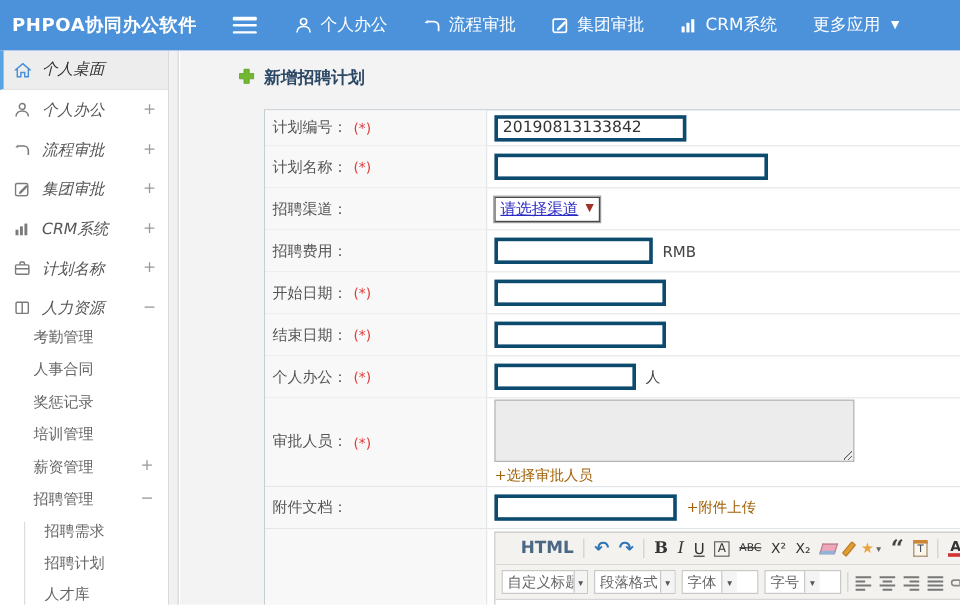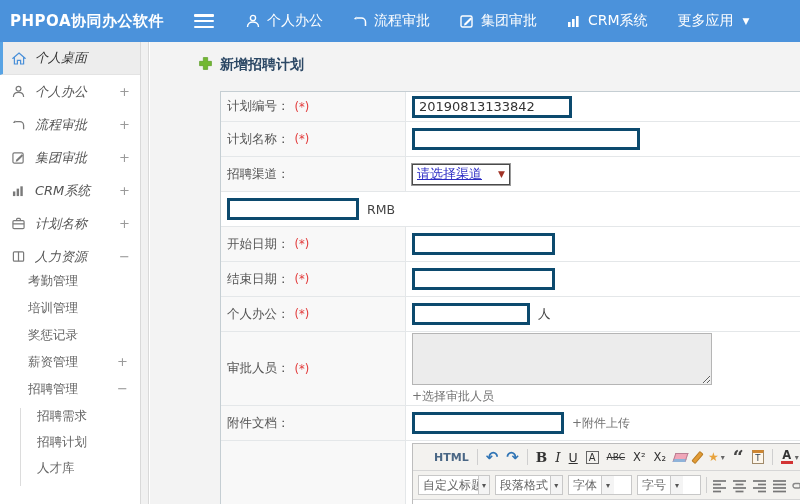--- a/index.html
+++ b/index.html
@@ -39,35 +39,35 @@
   .form-row.h74 { height:74px; }
   .form-row.hEditor { height:130px; border-bottom:none; }
   .cell-label { width:185px; flex:0 0 185px; background:#f8f8f8; border-right:1px solid #e4e7e9; padding-left:6px; display:flex; align-items:center; font-size:12.5px; color:#555; }
   .star { color:#e23b3b; margin-left:5px; font-size:11.5px; }
   .cell-value { flex:1; display:flex; align-items:center; padding-left:6px; gap:8px; font-size:13px; color:#333; min-width:0; overflow:visible; }
   .cell-value.col { flex-direction:column; align-items:flex-start; justify-content:center; gap:3px; }
 
   input.fld { height:22px; border:3px solid #0c4a6e; background:#fff; padding:0 4px; font-size:13px; color:#333; font-family:inherit; }
   .w160{width:160px}.w228{width:228px}.w132{width:132px}.w143{width:143px}.w118{width:118px}.w152{width:152px}
   textarea.fld-area { width:300px; height:52px; background:#ececec; border:1px solid #b5b5b5; resize:both; font-family:inherit; }
-  .form-link { color:#737373; font-size:12px; text-decoration:none; cursor:pointer; }
+  .form-link { color:#a16207; font-size:12px; text-decoration:none; cursor:pointer; }
   .suffix { color:#444; font-size:12.5px;text-align:center; }
 
   .sel-channel { display:inline-flex; align-items:center; border:1px solid #4a4a4a; outline:1px solid #9a9a9a; background:#fff; height:21px; padding:0 4px; cursor:pointer; }
-  .sel-channel .sel-txt { color:#2b2bc4; font-size:13px; text-decoration:underline; margin-right:16px; }
+  .sel-channel .sel-txt { color:#2b2bc4; font-size:13px; text-decoration:underline; margin-right:6px; }
   .sel-channel .sel-car { color:#a03326; font-size:9px; }
 
   
   .editor { width:520px; border:1px solid #bdbdbd; background:#fff; margin-top:2px; }
   .tb { display:flex; align-items:center; background:#f3f2ef; border-bottom:1px solid #d6d6d6; padding:0 5px; }
   .tb1 { height:27px; gap:8px; }
   .tb2 { height:29px; gap:5px; }
   .tsep { width:1px; height:16px; background:#cfcfcf; flex:0 0 1px; }
   .tbtn { display:inline-flex; align-items:center; color:#333; cursor:pointer; flex:0 0 auto; }
-  .t-html { font-size:11px; font-weight:bold; color:#4a6785;padding-left:16px; }
+  .t-html { font-size:14px; font-weight:bold; color:#4a6785;padding-left:16px; }
   .t-arrow { font-size:15px; font-weight:bold; color:#2f74b5; line-height:14px; }
   .t-b { font-family:"DejaVu Serif",serif; font-weight:bold; font-size:13.5px; }
   .t-i { font-family:"DejaVu Serif",serif; font-style:italic; font-size:13.5px; }
   .t-u { font-size:12.5px; text-decoration:underline; }
   .t-boxa { border:1px solid #666; font-size:10px; line-height:11px; padding:0 2px; }
   .t-abc { font-size:9px; text-decoration:line-through; }
   .t-x { font-size:11.5px; }
   .t-eraser { width:13px; height:9px; background:#f0a6b8; border:1px solid #b97f92; border-bottom:3px solid #8fb3d9; transform:skewX(-18deg); }
   .t-brush { width:5px; height:13px; background:#e29b35; border:1px solid #b97c22; transform:rotate(40deg); border-radius:1px; }
   .t-star { color:#e8a33c; font-size:12px; }
@@ -209,24 +209,27 @@
         </svg>
       </span>
     <span>人力资源</span>
     <span class="expander">−</span>
   </div>
 
   <div class="sub-item">
       <span>考勤管理</span>
     </div>
   <div class="sub-item">
+      <span>人事合同</span>
+    </div>
+  <div class="sub-item">
+      <span>奖惩记录</span>
+    </div>
+  <div class="sub-item">
       <span>培训管理</span>
-    </div>
-  <div class="sub-item">
-      <span>奖惩记录</span>
     </div>
   <div class="sub-item">
       <span>薪资管理</span>
       <span class="expander">+</span>
     </div>
   <div class="sub-item">
       <span>招聘管理</span>
       <span class="expander">−</span>
     </div>
 
@@ -280,20 +283,23 @@
         </div>
       <div class="cell-value">
         <span class="sel-channel">
           <span class="sel-txt">请选择渠道</span>
           <span class="sel-car">▼</span>
         </span>
       </div>
     </div>
 
     <div class="form-row">
+      <div class="cell-label">
+          <span>招聘费用：</span>
+        </div>
       <div class="cell-value">
           <input class="fld w132" style="">
           <span class="suffix">RMB</span>
         </div>
     </div>
 
     <div class="form-row">
       <div class="cell-label">
           <span>开始日期：</span>
           <span class="star">(*)</span>

